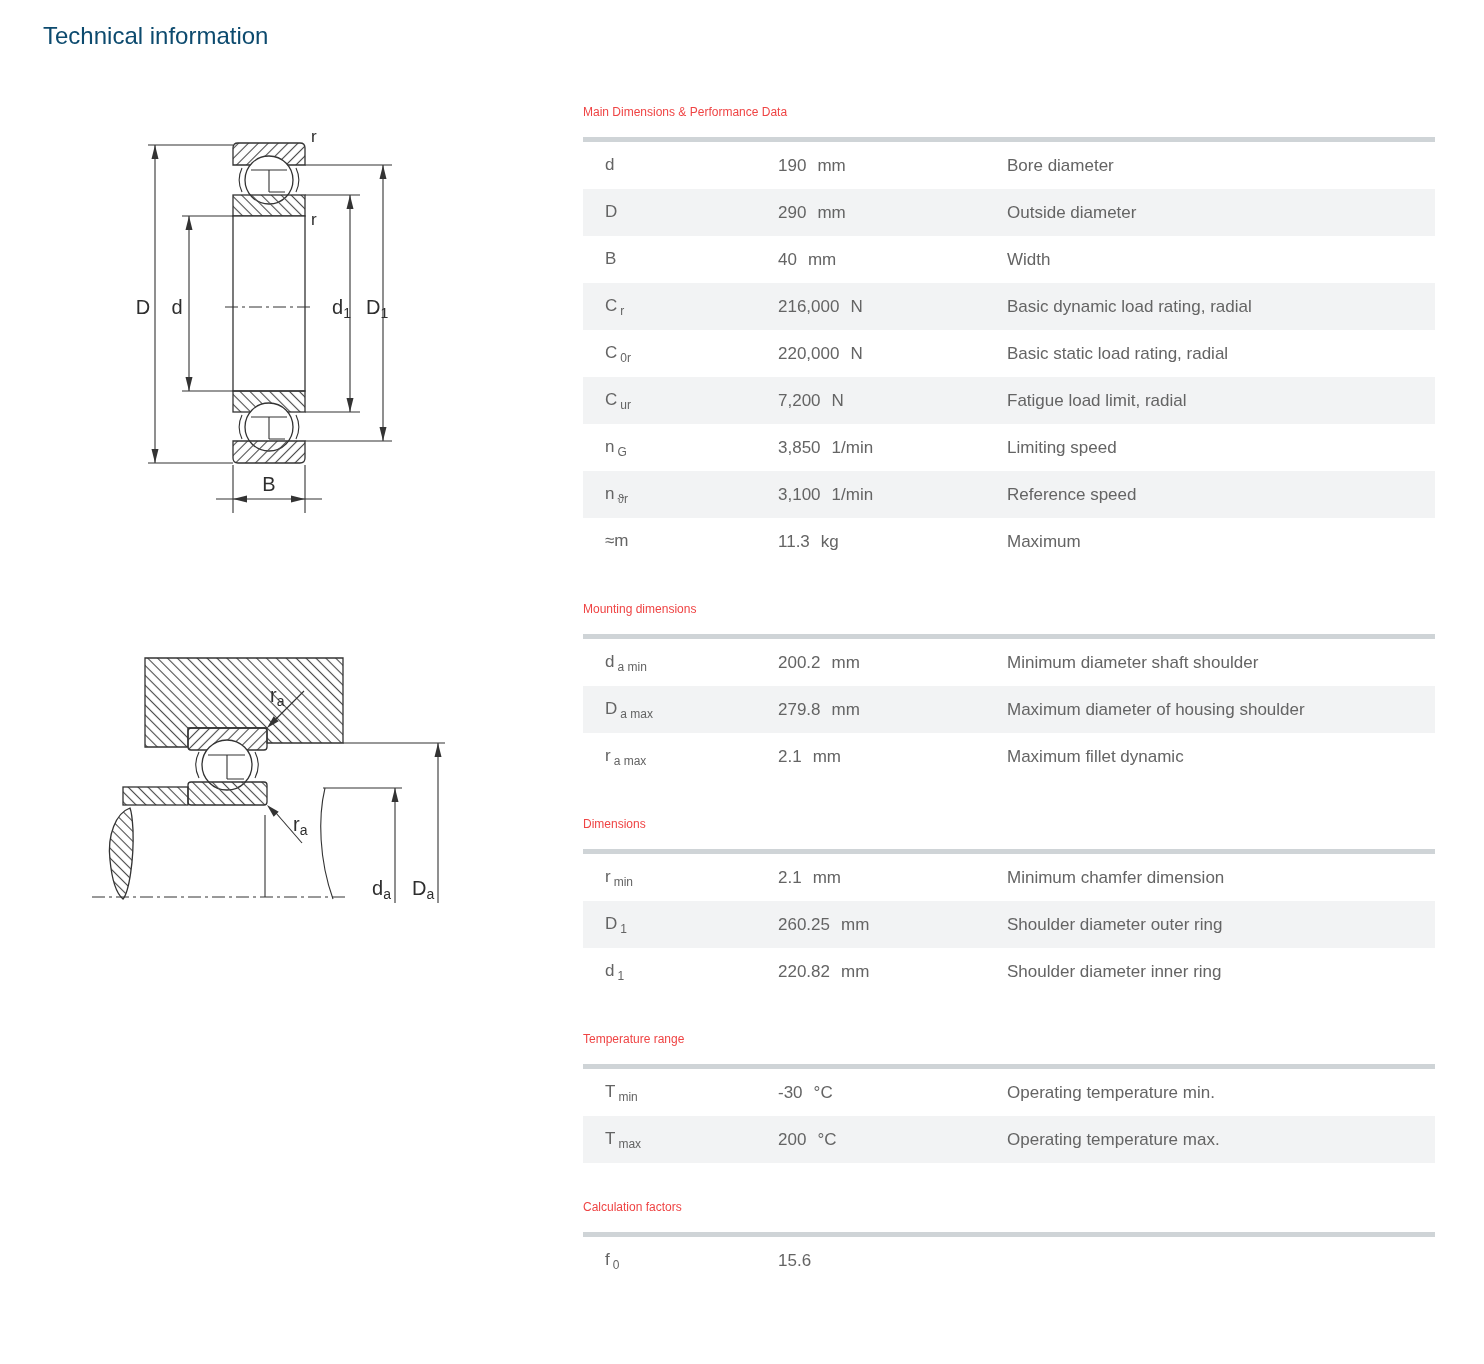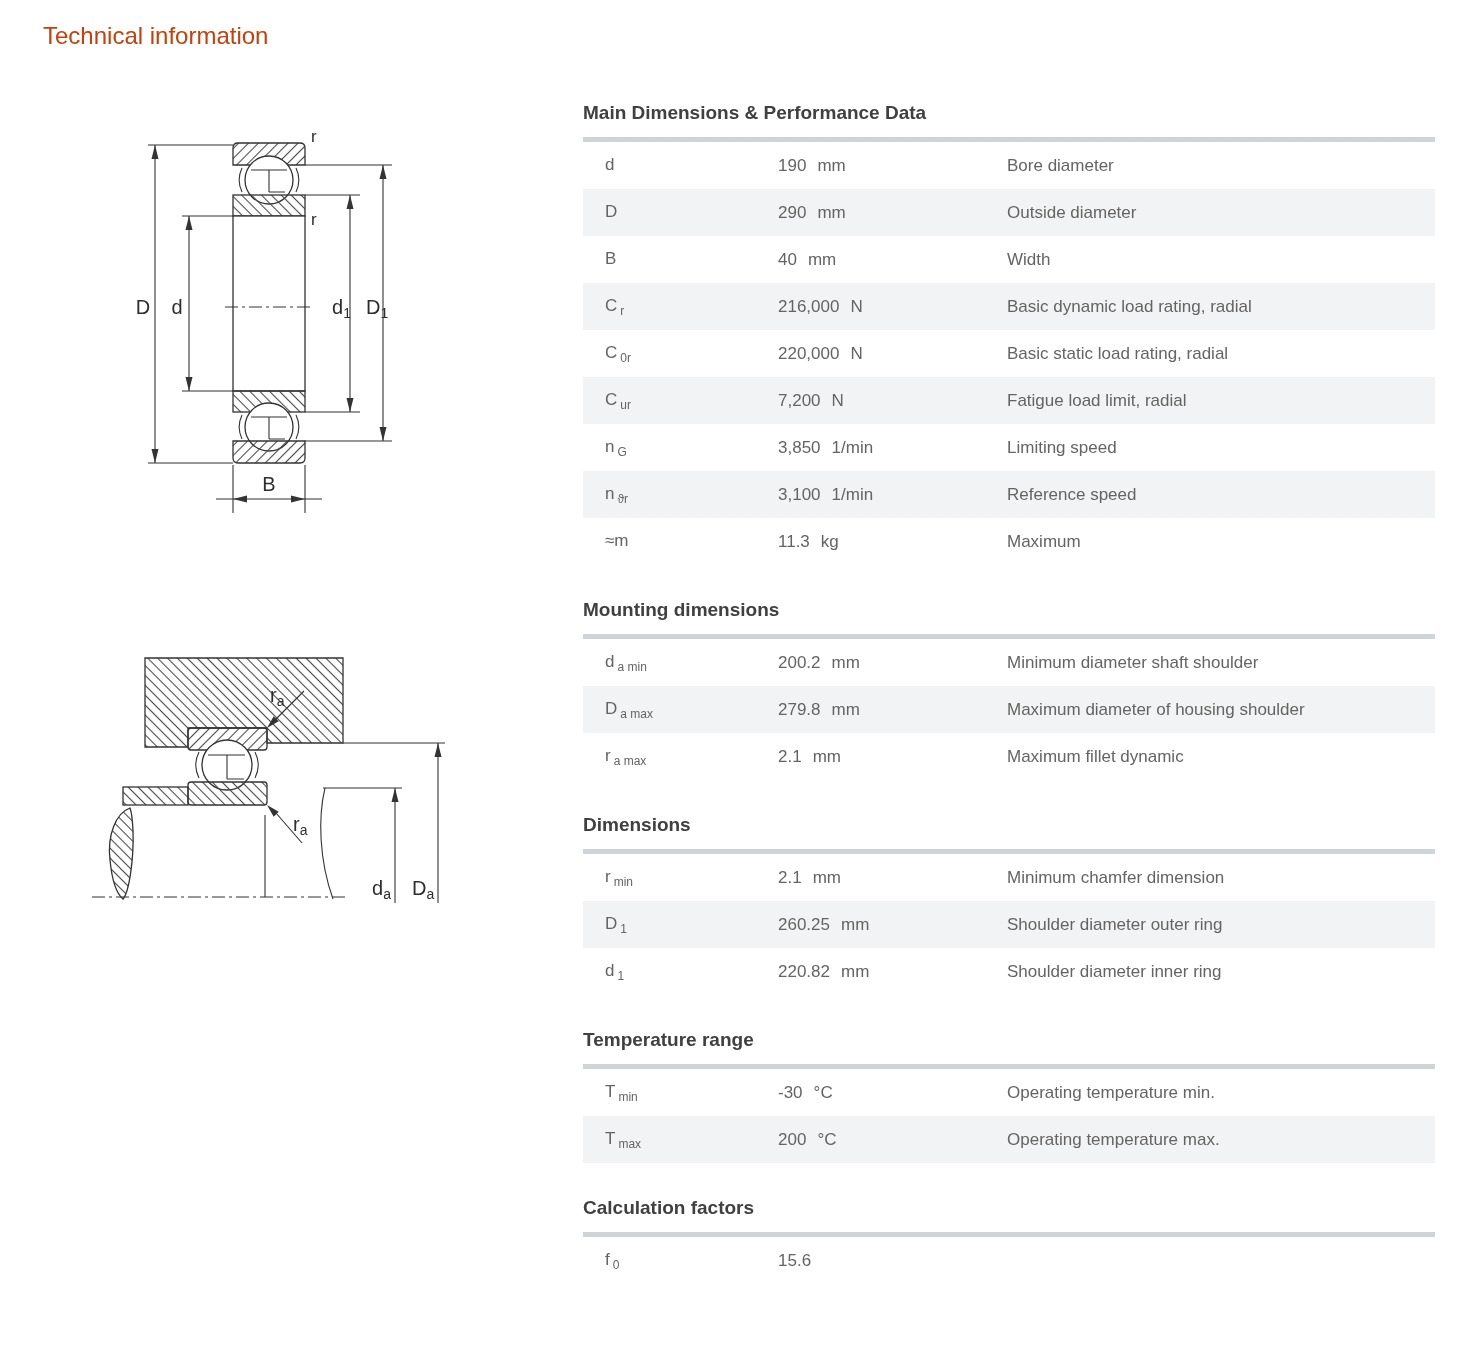--- a/index.html
+++ b/index.html
@@ -6,41 +6,41 @@
     margin: 0; padding: 0;
     width: 1484px; height: 1364px;
     background: #ffffff;
     overflow: hidden;
     font-family: "Liberation Sans", "DejaVu Sans", sans-serif;
   }
   .page { position: relative; width: 1484px; height: 1364px; }
 
   .page-title {
     position: absolute; left: 43px; top: 22px;
-    font-size: 24px; font-weight: 400; color: #c2410c; margin: 0;
+    font-size: 24px; font-weight: 400; color: #0c4a6e; margin: 0;
   }
 
   .diag1 { position: absolute; left: 130px; top: 128px; }
   .diag2 { position: absolute; left: 90px;  top: 645px; }
 
   svg text {
     font-family: "Liberation Sans", "DejaVu Sans", sans-serif;
     fill: #2e2e2e; font-size: 20px;
   }
   svg .small-r { font-size: 17px; }
   svg .sub-t { font-size: 14px; }
 
   .tables {
     position: absolute; left: 583px; top: 101px; width: 852px;
   }
   .spec-section { margin-top: 33px; }
   .spec-section:first-child { margin-top: 0; }
   .section-title {
     margin: 0 0 13px 0;
-    font-size: 19px; line-height: 23px; font-weight: 700; color: #404040;
+    font-size: 12px; line-height: 23px; font-weight: 400; color: #ef4444;
   }
   .section-bar { height: 5px; background: #cfd4d7; }
   .row {
     display: flex; align-items: center; height: 47px;
     font-size: 17px; color: #646464; background: #ffffff;
   }
   .row.alt { background: #f2f3f4; }
   .cell { box-sizing: border-box; }
   .cell.sym  { width: 195px; padding-left: 22px; }
   .cell.val  { width: 229px; }

